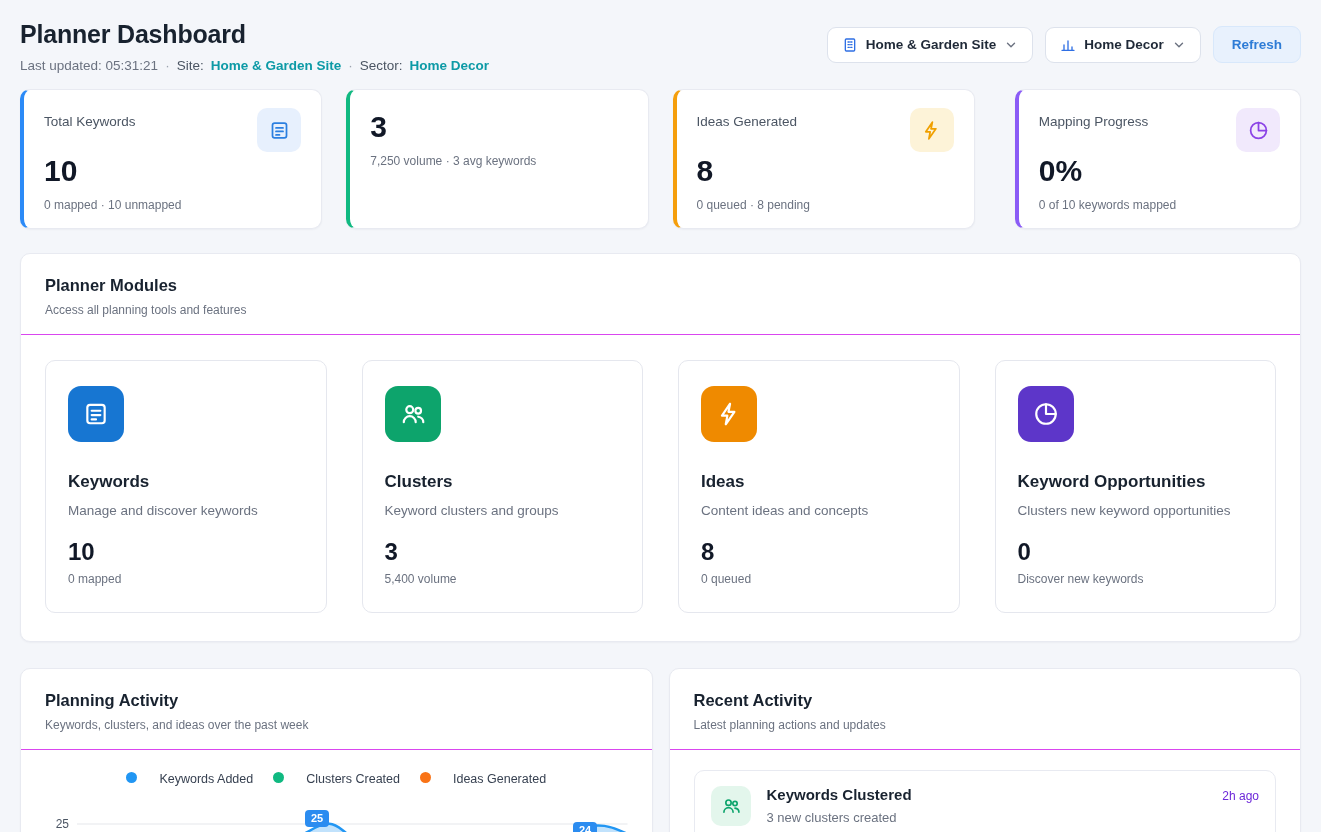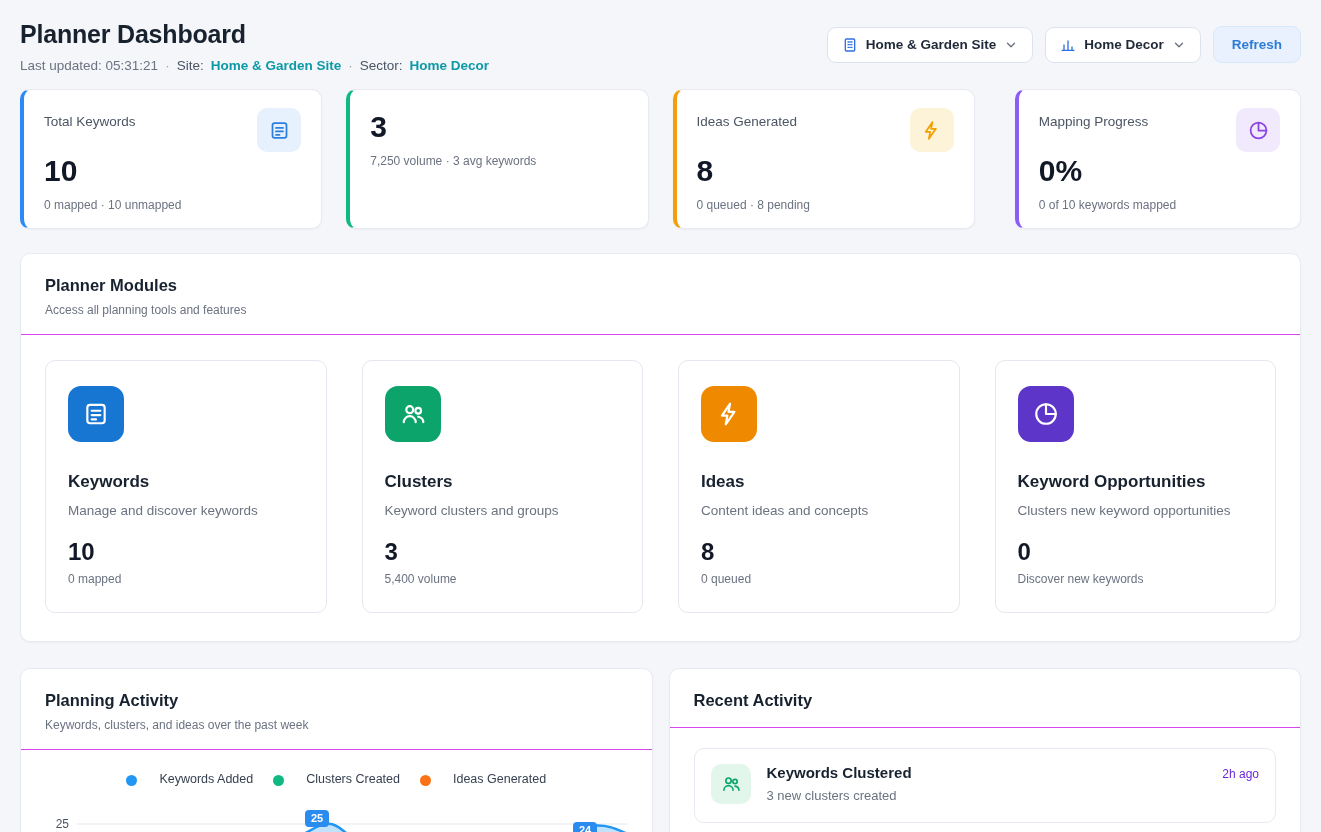--- a/index.html
+++ b/index.html
@@ -78,21 +78,21 @@
   .mod-ico.purple { background:#5d36c9; }
   .module-title { font-size:17px; font-weight:800; color:#18222f; margin-top:30px; }
   .module-desc { font-size:13.5px; color:#6b7280; margin-top:11px; }
   .module-value { font-size:24px; font-weight:800; color:#111827; margin-top:20px; }
   .module-detail { font-size:12px; color:#6b7280; margin-top:6px; }
 
   
   .bottom-grid { display:grid; grid-template-columns:1fr 1fr; gap:16px; margin-top:26px; align-items:stretch; }
   .chart-body { padding:22px 24px 0; }
   .legend { display:flex; justify-content:center; gap:20px; font-size:12.5px; color:#374151; }
-  .legend-item { display:flex; align-items:flex-end; gap:22px; cursor:pointer; }
+  .legend-item { display:flex; align-items:flex-start; gap:22px; cursor:pointer; }
   .legend-dot { width:11px; height:11px; border-radius:50%; }
   .chart-wrap { display:flex; margin-top:22px; }
   .y-axis { width:32px; text-align:right; font-size:12px; color:#4b5563; padding-top:9px; padding-right:8px; }
   .chart-area { flex:1; position:relative; height:150px; }
   .chart-area svg.plot { width:100%; height:150px; display:block; }
   .pt-badge {
     position:absolute; background:#2b8cf0; color:#fff; font-size:11px; font-weight:700;
     padding:2px 6px; border-radius:4px; line-height:13px;
   }
 
@@ -310,20 +310,21 @@
             <span class="pt-badge" style="left:228px; top:2px;">25</span>
             <span class="pt-badge" style="left:496px; top:14px;">24</span>
           </div>
         </div>
       </div>
     </div>
 
     <div class="card">
       <div class="card-header">
         <div class="card-title">Recent Activity</div>
+        <div class="card-subtitle">Latest planning actions and updates</div>
       </div>
       <div class="activity-list">
         <div class="activity-item">
           <div class="activity-chip">
             <svg viewBox="0 0 24 24" fill="none" stroke="currentColor" stroke-width="2" stroke-linecap="round" stroke-linejoin="round">
               <circle cx="9" cy="8" r="3.2"></circle>
                 <path d="M3.5 19.5c0-3 2.5-5.5 5.5-5.5s5.5 2.5 5.5 5.5"></path>
                 <circle cx="16.8" cy="9" r="2.6"></circle>
                 <path d="M16.8 14.5c2.7.4 4.7 2.6 4.7 5"></path>
             </svg>

